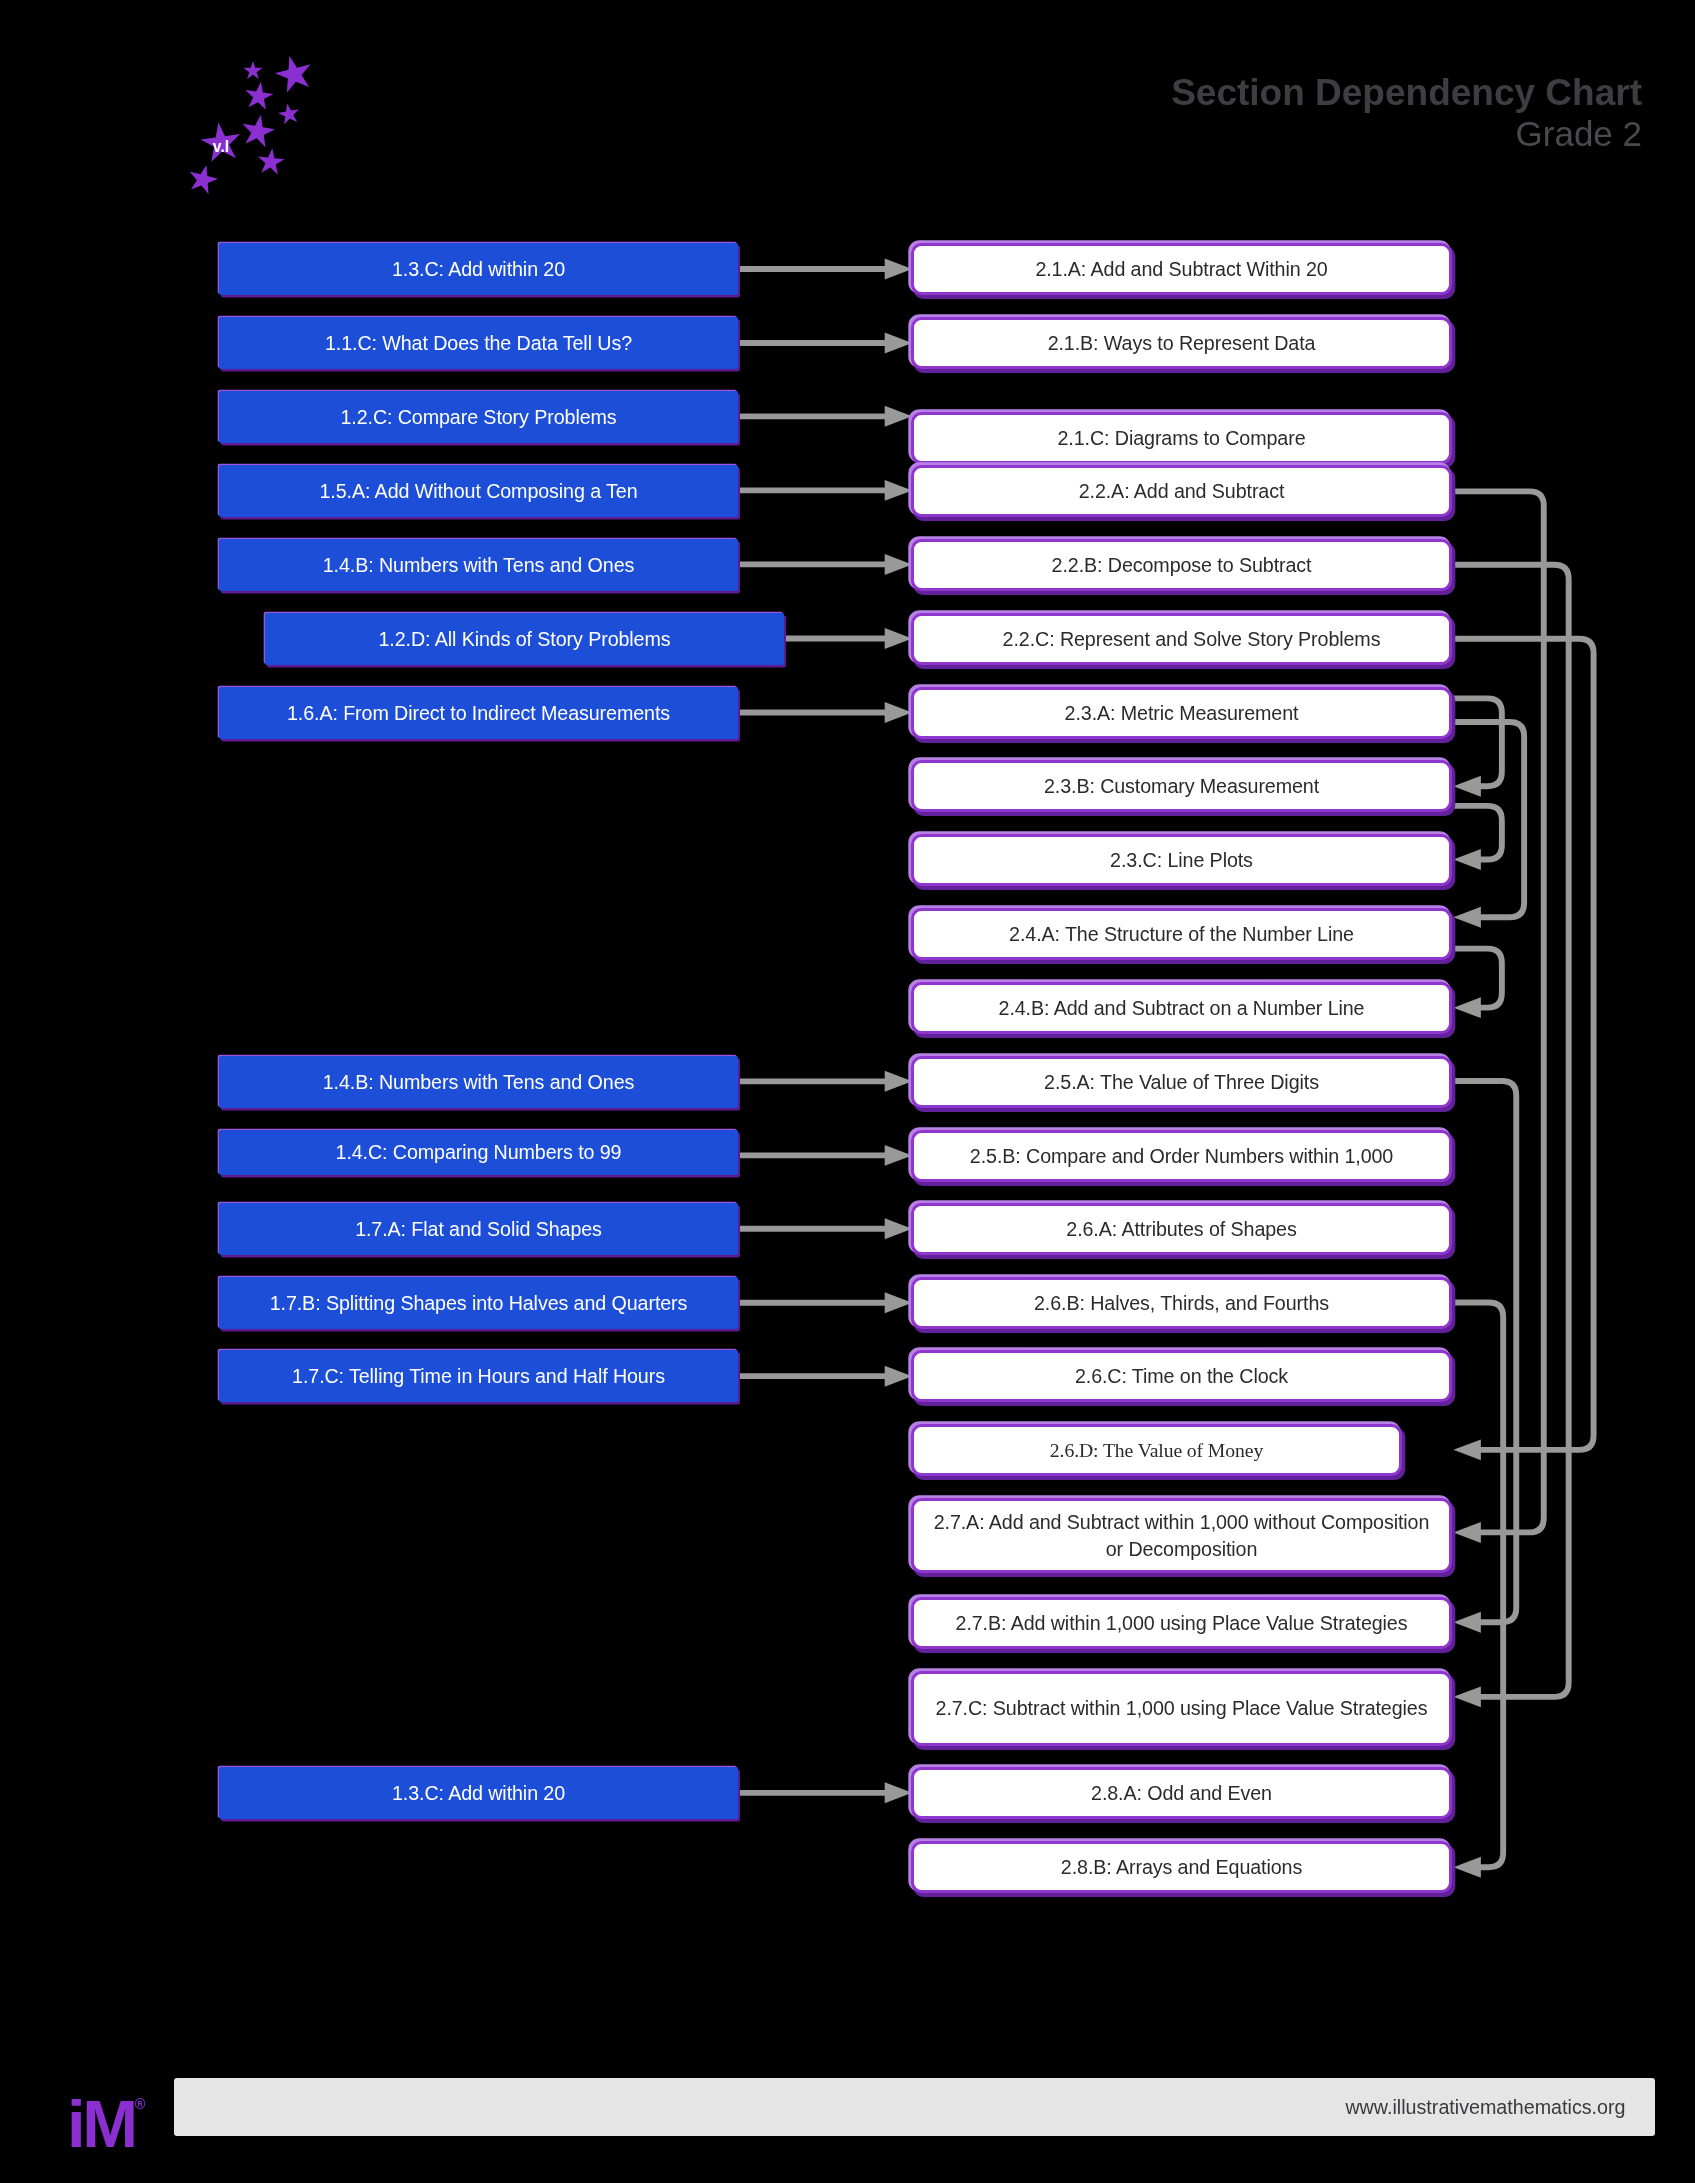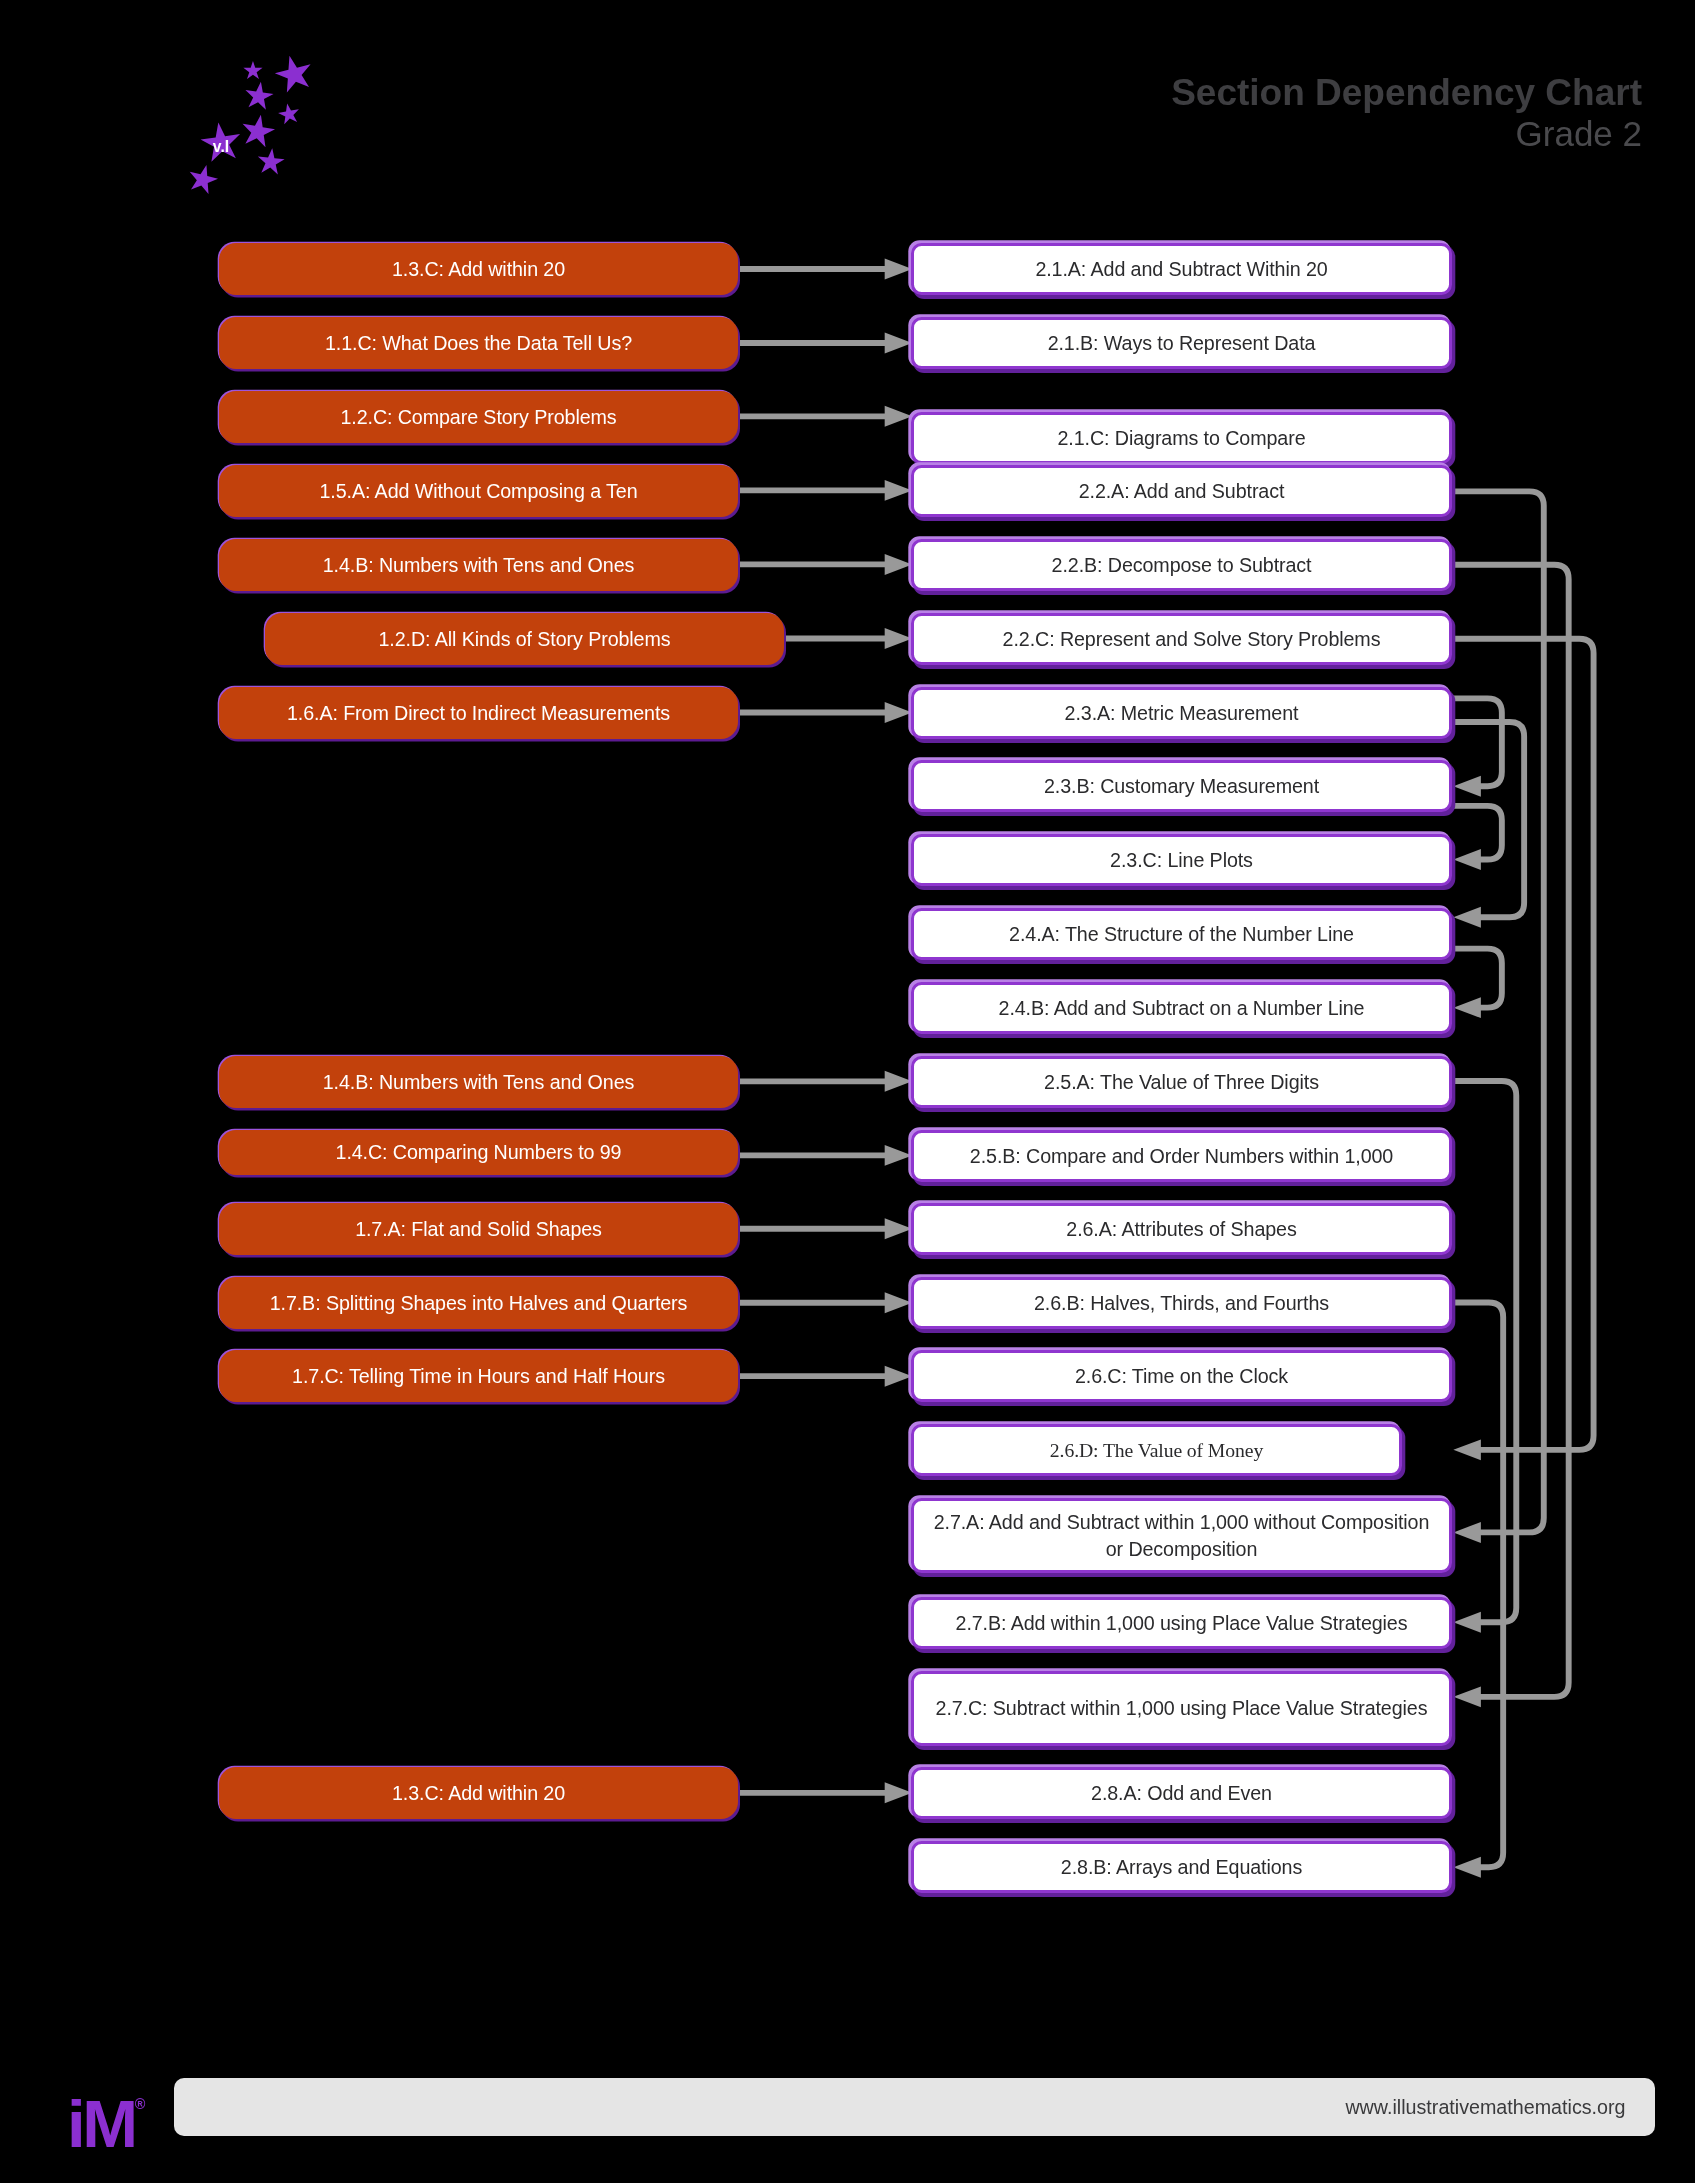--- a/index.html
+++ b/index.html
@@ -10,31 +10,31 @@
   #title-block .heading{font-size:37px;font-weight:bold;color:#3e3e41;line-height:41px;}
   #title-block .subtitle{font-size:35px;font-weight:normal;color:#4a4a4d;line-height:41px;}
   
   #star-cluster{position:absolute;left:0;top:0;width:367px;height:223px;}
   .star{position:absolute;color:#8b2fd0;transform:translate(-50%,-50%);line-height:1;}
   #star-version{position:absolute;left:221px;top:147px;transform:translate(-50%,-50%);
         color:#fff;font-size:15.7px;font-weight:bold;}
   
   .box{position:absolute;display:flex;align-items:center;justify-content:center;
        text-align:center;font-size:19.7px;letter-spacing:-0.1px;box-sizing:border-box;}
-  .box.purple{background:#c2410c;color:#ffffff;border-radius:17px;
+  .box.purple{background:#1d4ed8;color:#ffffff;border-radius:2px;
        box-shadow:2px 2.6px 0 #5c1b91,-1.3px -1.3px 0 #9d54dc;}
   .box.white{background:#ffffff;color:#2b2b2d;border:3.9px solid #8f36cf;border-radius:10.5px;
        box-shadow:2.6px 3.3px 0 0.7px #62219b,-2px -2px 0 0.7px #b981e6;}
   .box .lbl{padding:0 9.2px;}
   .box.oneline .lbl{white-space:nowrap;}
   .box.tall .lbl{line-height:1.35;}
   #wires{position:absolute;left:0;top:0;pointer-events:none;}
   
   #footer-bar{position:absolute;left:174px;top:2078px;width:1481px;height:58px;
-       background:#e5e5e5;border-radius:10px;}
+       background:#e5e5e5;border-radius:3px;}
   #footer-url{position:absolute;right:29.5px;top:0;height:58px;line-height:58px;
        font-size:19.7px;color:#3a3a3c;}
   #footer-logo{position:absolute;left:67px;top:2071px;color:#8b2fd0;
        font-size:67px;font-weight:bold;letter-spacing:-3.3px;line-height:66px;}
   #footer-logo sup{font-size:14.4px;letter-spacing:0;vertical-align:38px;}
 </style>
 </head>
 <body>
 
 <div id="page">

